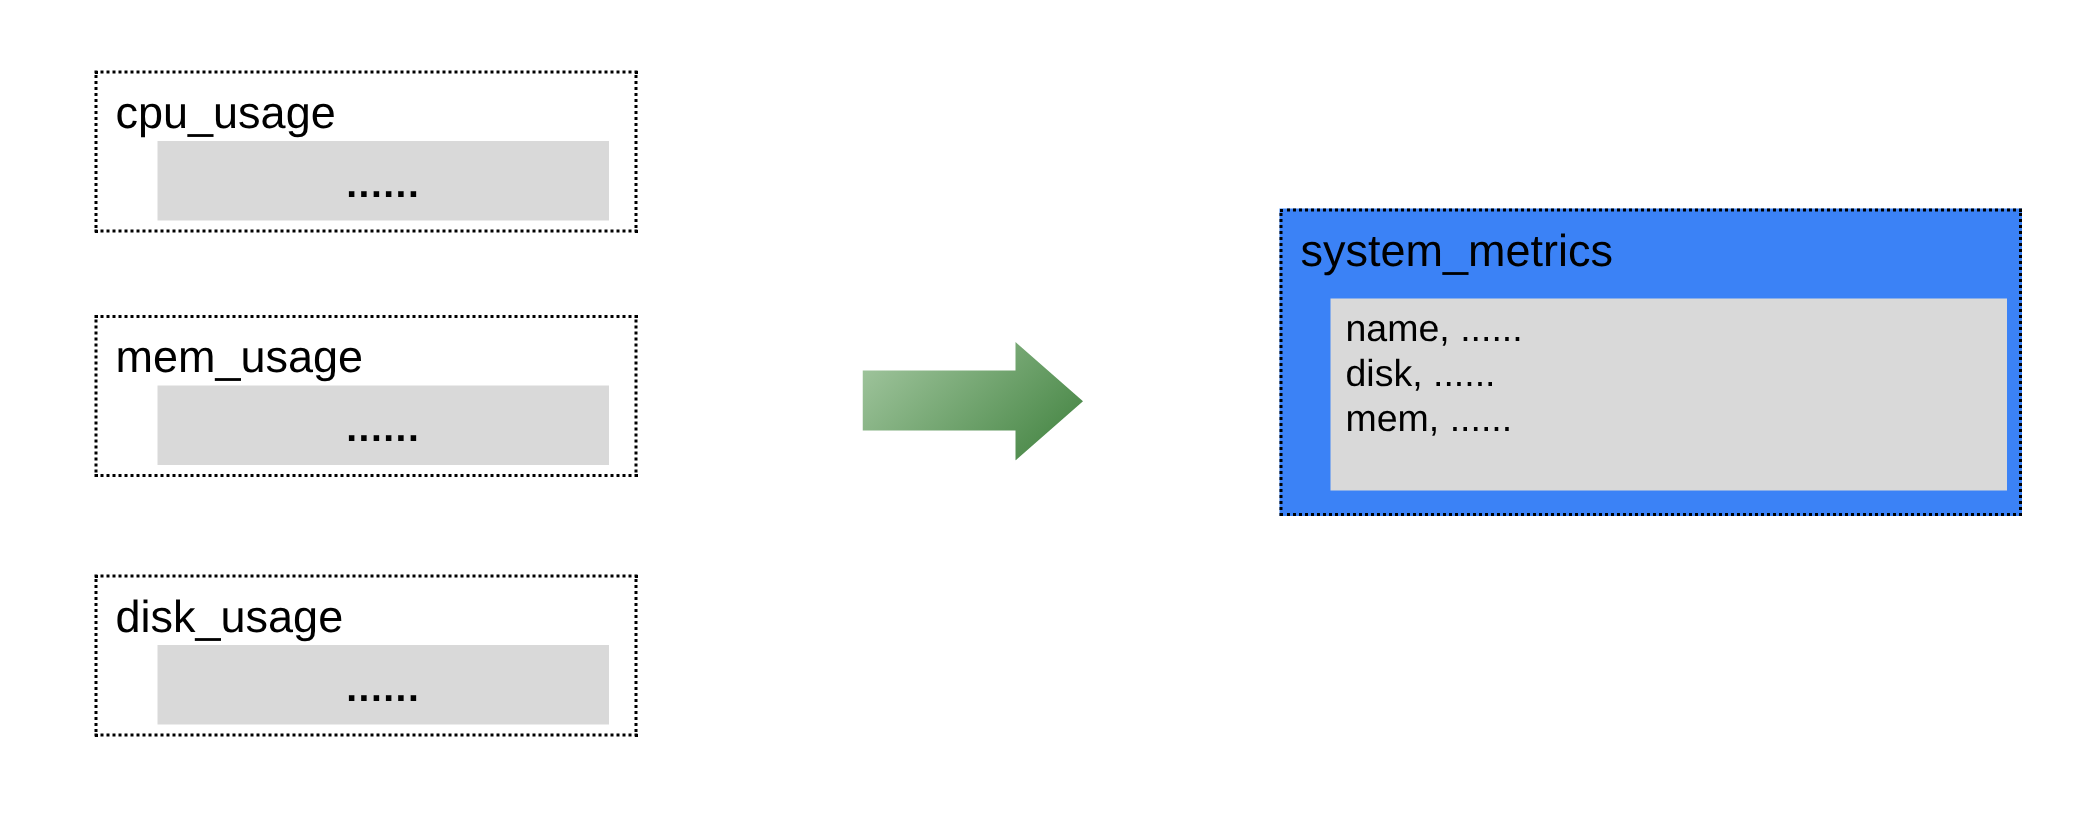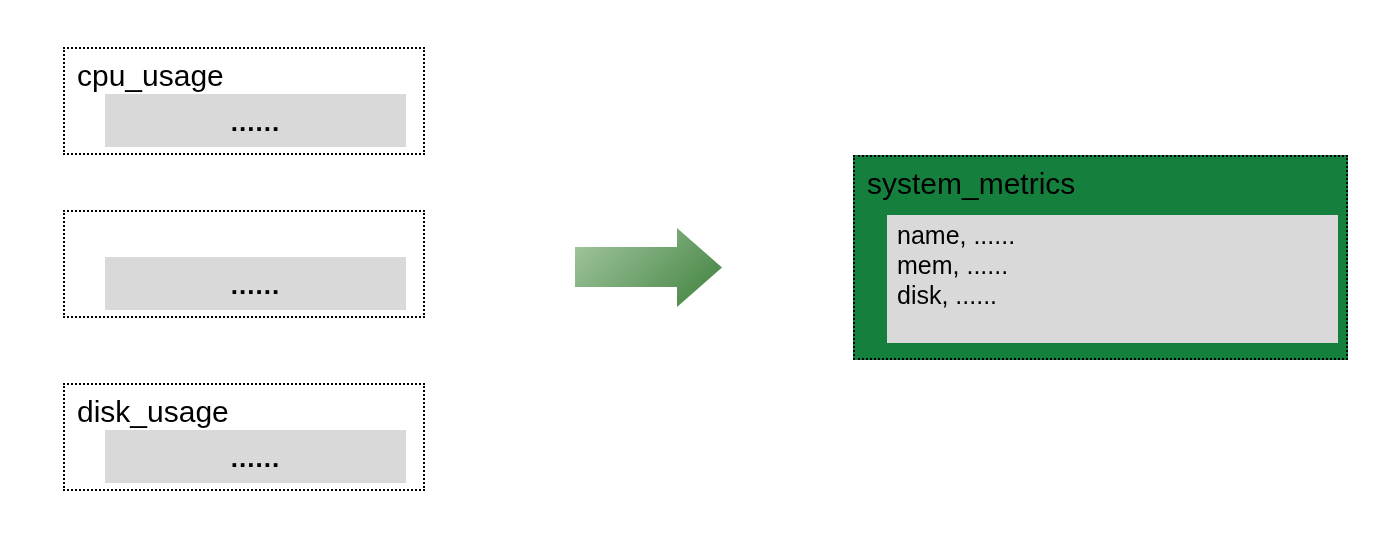--- a/index.html
+++ b/index.html
@@ -58,26 +58,26 @@
   .arrow-wrap {
     position: absolute;
     left: 575px;
     top: 228px;
     width: 147px;
     height: 79px;
   }
   .target-box {
     position: absolute;
     left: 853px;
-    top: 155px;
+    top: 139px;
     width: 495px;
     height: 205px;
     border: 2px dotted var(--border-color, #000);
     box-sizing: border-box;
-    background: #15803d;
+    background: #3b82f6;
   }
   .target-panel {
     position: absolute;
     left: 32px;
     top: 58px;
     width: 451px;
     height: 128px;
     background: var(--panel-fill, #d9d9d9);
     padding: 5px 0 0 10px;
     box-sizing: border-box;
@@ -95,20 +95,21 @@
 <div class="canvas">
 
   <div class="src-box b1">
     <div class="box-title">cpu_usage</div>
     <div class="src-bar">
       <span class="dots">......</span>
     </div>
   </div>
 
   <div class="src-box b2">
+    <div class="box-title">mem_usage</div>
     <div class="src-bar">
       <span class="dots">......</span>
     </div>
   </div>
 
   <div class="src-box b3">
     <div class="box-title">disk_usage</div>
     <div class="src-bar">
       <span class="dots">......</span>
     </div>
@@ -123,18 +124,18 @@
         </linearGradient>
       </defs>
       <polygon points="0,19 102,19 102,0 147,39.5 102,79 102,59 0,59" fill="url(#arrowGrad)"></polygon>
     </svg>
   </div>
 
   <div class="target-box">
     <div class="box-title">system_metrics</div>
     <div class="target-panel">
       <div class="target-row">name, ......</div>
+      <div class="target-row">disk, ......</div>
       <div class="target-row">mem, ......</div>
-      <div class="target-row">disk, ......</div>
     </div>
   </div>
 
 </div>
 
 </body></html>

